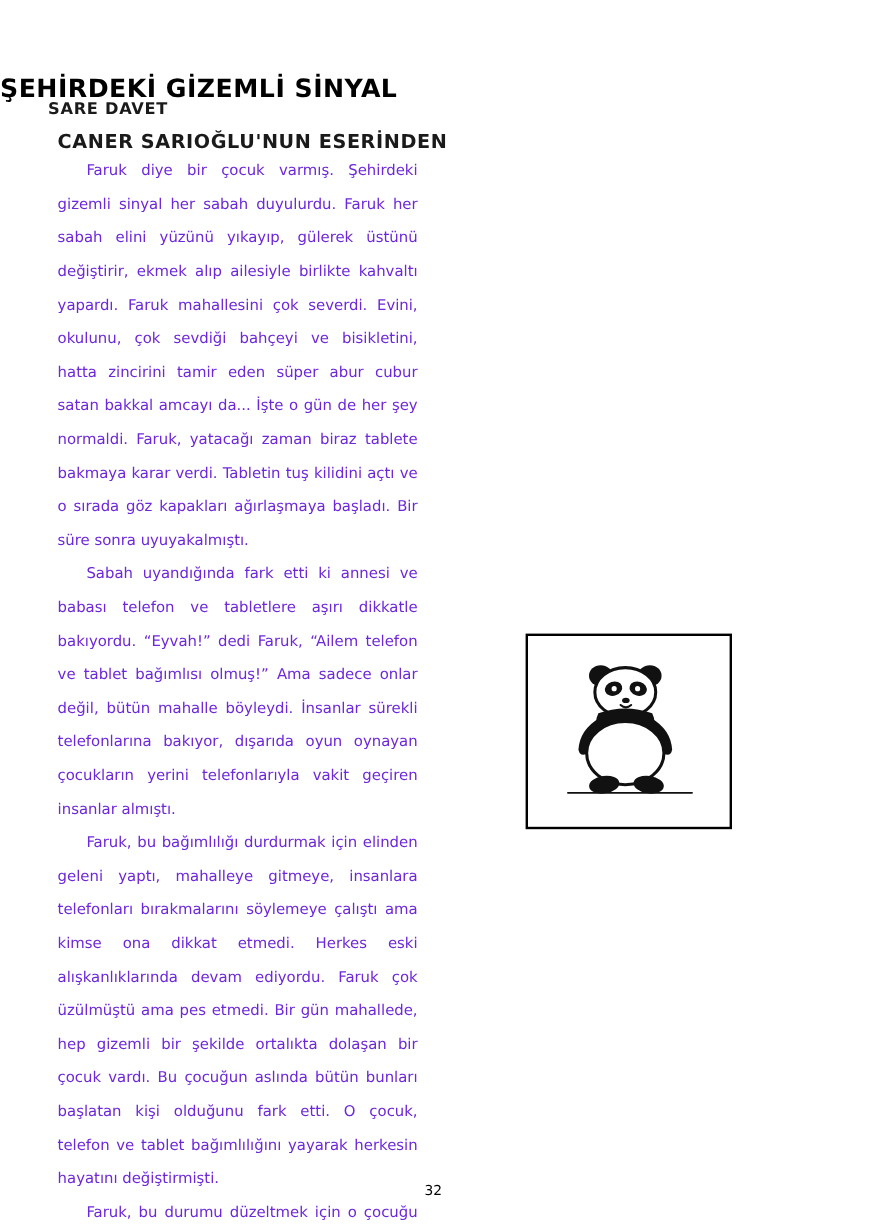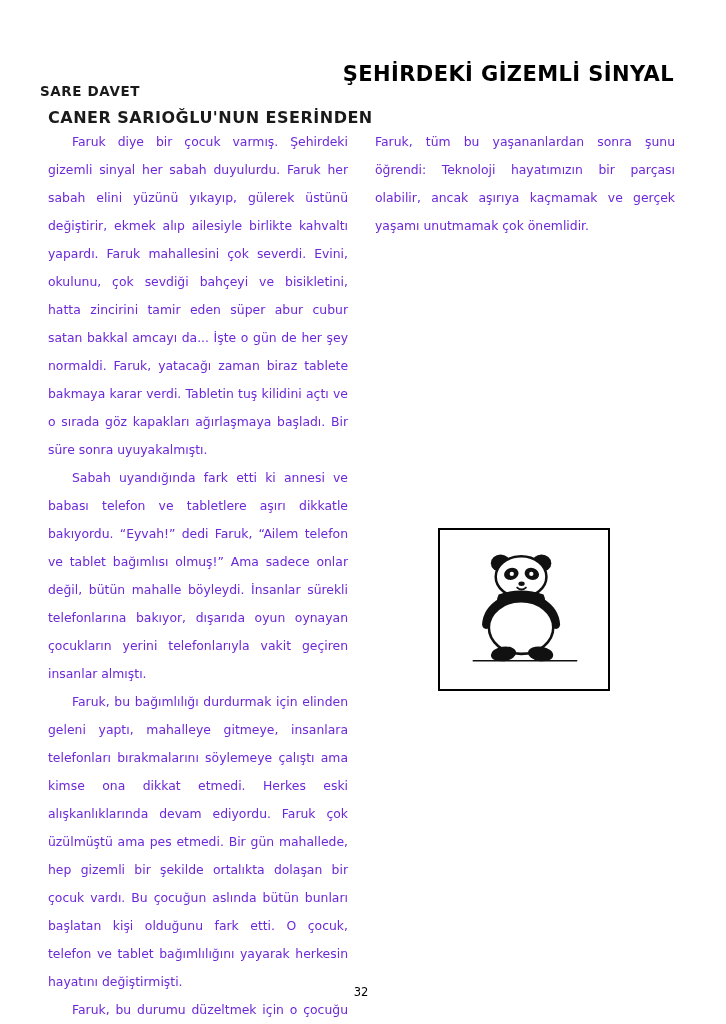--- a/index.html
+++ b/index.html
@@ -21,21 +21,21 @@
     width: 726px;
     height: 1024px;
     box-sizing: border-box;
     padding: 0;
   }
   .title {
     position: absolute;
     left: 0;
     top: 48px;
     width: 674px;
-    text-align: right;
+    text-align: left;
     font-size: 21px;
     font-weight: bold;
     letter-spacing: 0.4px;
     font-family: "DejaVu Sans", sans-serif;
   }
   .author {
     position: absolute;
     left: 40px;
     top: 83px;
     font-size: 13.5px;
@@ -114,23 +114,20 @@
 
   <div class="source">CANER SARIOĞLU'NUN ESERİNDEN</div>
 
   <div class="col col-left">
     <p>Faruk diye bir çocuk varmış. Şehirdeki gizemli sinyal her sabah duyulurdu. Faruk her sabah elini yüzünü yıkayıp, gülerek üstünü değiştirir, ekmek alıp ailesiyle birlikte kahvaltı yapardı. Faruk mahallesini çok severdi. Evini, okulunu, çok sevdiği bahçeyi ve bisikletini, hatta zincirini tamir eden süper abur cubur satan bakkal amcayı da... İşte o gün de her şey normaldi. Faruk, yatacağı zaman biraz tablete bakmaya karar verdi. Tabletin tuş kilidini açtı ve o sırada göz kapakları ağırlaşmaya başladı. Bir süre sonra uyuyakalmıştı.</p>
     <p>Sabah uyandığında fark etti ki annesi ve babası telefon ve tabletlere aşırı dikkatle bakıyordu. “Eyvah!” dedi Faruk, “Ailem telefon ve tablet bağımlısı olmuş!” Ama sadece onlar değil, bütün mahalle böyleydi. İnsanlar sürekli telefonlarına bakıyor, dışarıda oyun oynayan çocukların yerini telefonlarıyla vakit geçiren insanlar almıştı.</p>
     <p>Faruk, bu bağımlılığı durdurmak için elinden geleni yaptı, mahalleye gitmeye, insanlara telefonları bırakmalarını söylemeye çalıştı ama kimse ona dikkat etmedi. Herkes eski alışkanlıklarında devam ediyordu. Faruk çok üzülmüştü ama pes etmedi. Bir gün mahallede, hep gizemli bir şekilde ortalıkta dolaşan bir çocuk vardı. Bu çocuğun aslında bütün bunları başlatan kişi olduğunu fark etti. O çocuk, telefon ve tablet bağımlılığını yayarak herkesin hayatını değiştirmişti.</p>
     <p>Faruk, bu durumu düzeltmek için o çocuğu bulmaya karar verdi. Birlikte, telefonlardan ve tabletlerden uzaklaşarak, eski güzel günlere geri dönmeyi başardılar. Faruk ve ailesi, bir zamanlar olduğu gibi mutlu ve sağlıklı bir şekilde hayatlarına devam ettiler. Mahalledeki herkes, tekrar gerçek hayatta birbirleriyle vakit geçirmeye, oyunlar oynamaya, dışarıda koşup eğlenmeye başladı.</p>
   </div>
 
-  <div class="col col-right">
-    <p class="noindent">Faruk, tüm bu yaşananlardan sonra şunu öğrendi: Teknoloji hayatımızın bir parçası olabilir, ancak aşırıya kaçmamak ve gerçek yaşamı unutmamak çok önemlidir.</p>
-  </div>
 
   <div class="figure">
     <svg viewBox="0 0 172 163" xmlns="http://www.w3.org/2000/svg">
 
       <ellipse cx="62" cy="34" rx="10" ry="9" fill="#111"></ellipse>
       <ellipse cx="104" cy="34" rx="10" ry="9" fill="#111"></ellipse>
 
       <ellipse cx="83" cy="48" rx="26" ry="21" fill="#fff" stroke="#111" stroke-width="2.6"></ellipse>
 
       <ellipse cx="73" cy="45" rx="7.5" ry="6" fill="#111" transform="rotate(-18 73 45)"></ellipse>

